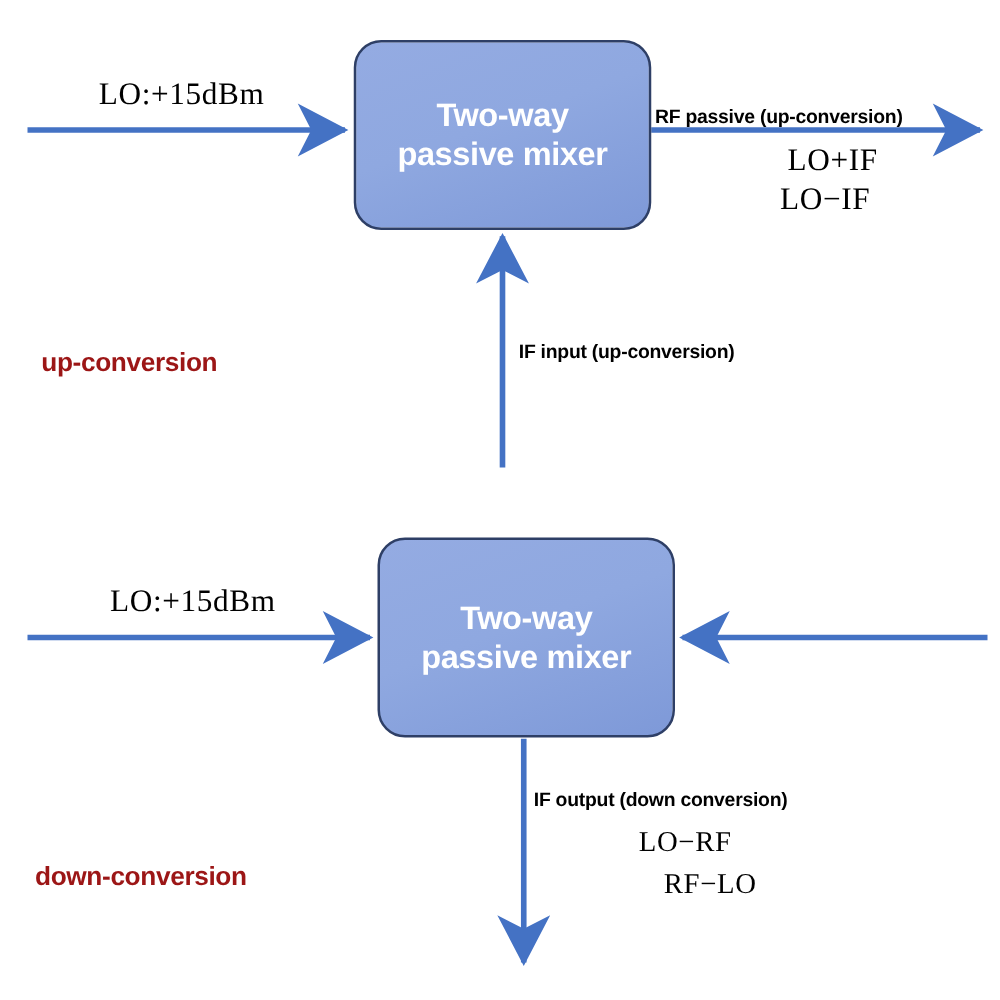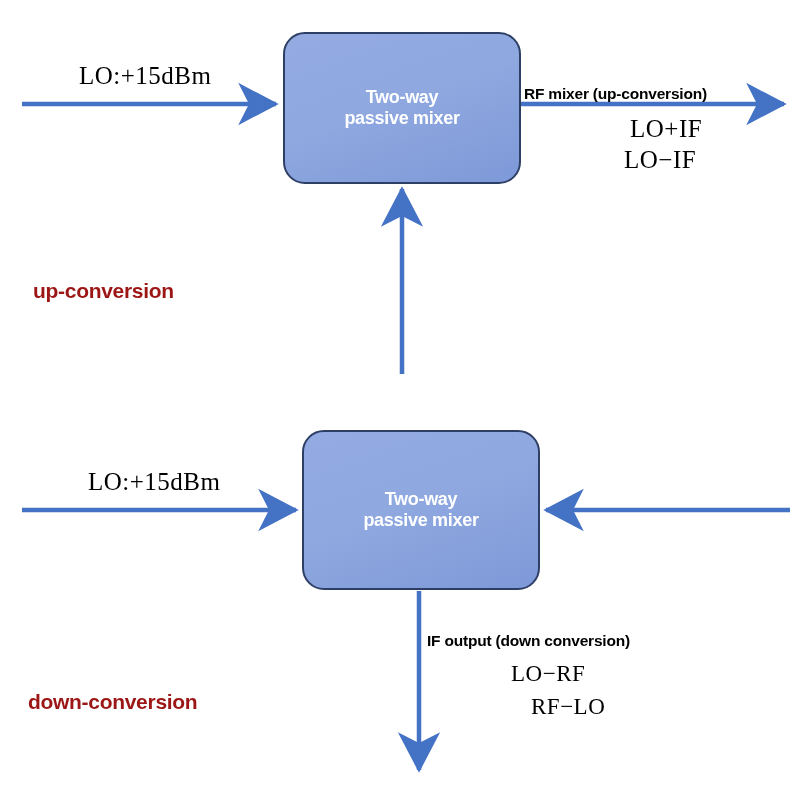--- a/index.html
+++ b/index.html
@@ -35,21 +35,21 @@
     border: 2px solid #2e3f66;
     border-radius: 22px;
     background: linear-gradient(160deg, #94abe2 0%, #8fa8e0 45%, #7e99d8 100%);
     display: flex;
     flex-direction: column;
     align-items: center;
     justify-content: center;
     color: #ffffff;
     font-family: "Liberation Sans", sans-serif;
     font-weight: bold;
-    font-size: 18px;
+    font-size: 26px;
     line-height: 1.18;
     letter-spacing: -0.3px;
     text-align: center;
   }
   .mixer-box .ln { display: block; white-space: nowrap; }
   .lbl {
     position: absolute;
     white-space: nowrap;
     color: #000000;
   }
@@ -113,26 +113,27 @@
     <line x1="419" y1="591" x2="419" y2="770" stroke="#4472c4" stroke-width="4.5" marker-end="url(#ah-down)"></line>
   </svg>
 
   <div class="mixer-box" style="left:283px; top:32px; width:238px; height:152px;">
     <span class="ln">Two-way</span>
     <span class="ln">passive mixer</span>
   </div>
 
   <div class="lbl lbl-serif" style="left:79px; top:62px;">LO:+15dBm</div>
 
-  <div class="lbl lbl-sans" style="left:524px; top:85px;">RF mixer (up-conversion)</div>
+  <div class="lbl lbl-sans" style="left:524px; top:85px;">RF passive (up-conversion)</div>
 
   <div class="lbl lbl-serif" style="left:630px; top:115px;">LO+IF</div>
 
   <div class="lbl lbl-serif" style="left:624px; top:146px;">LO−IF</div>
 
+  <div class="lbl lbl-sans" style="left:415px; top:273px;">IF input (up-conversion)</div>
 
   <div class="lbl lbl-section" style="left:33px; top:279px;">up-conversion</div>
 
   <div class="mixer-box" style="left:302px; top:430px; width:238px; height:160px;">
     <span class="ln">Two-way</span>
     <span class="ln">passive mixer</span>
   </div>
 
   <div class="lbl lbl-serif" style="left:88px; top:468px;">LO:+15dBm</div>
 

